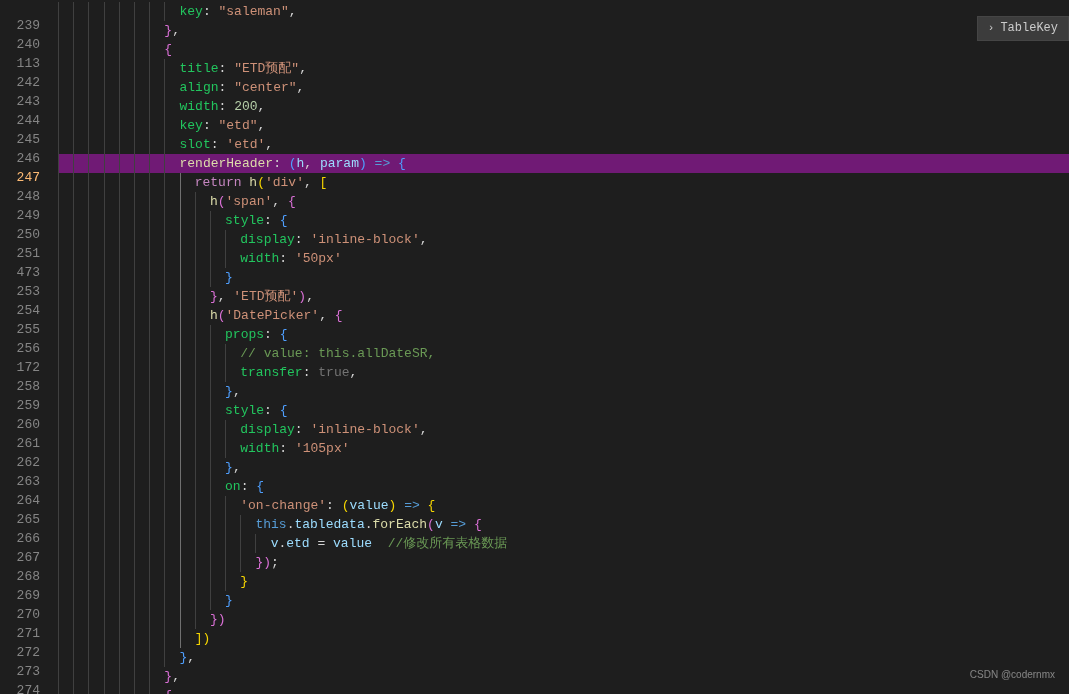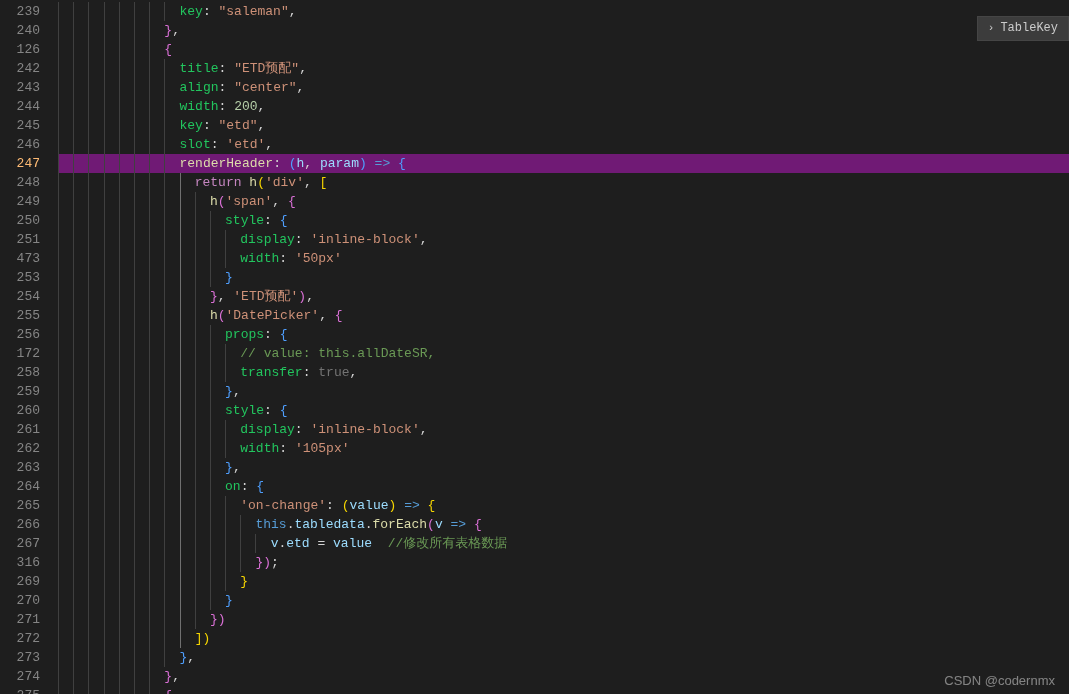--- a/index.html
+++ b/index.html
@@ -1,18 +1,18 @@
 <!DOCTYPE html>
 <html><head>
 <meta charset="utf-8">
 <style>
 *{margin:0;padding:0;box-sizing:border-box}
 body{background:#1e1e1e;color:#d4d4d4;font-family:Consolas,'Courier New',monospace;font-size:13px;line-height:19px;width:1069px;height:694px;overflow:hidden;position:relative}
 .editor{display:flex;height:100%}
-.gutter{background:#1e1e1e;color:#858585;text-align:right;padding-right:18px;width:58px;flex-shrink:0;user-select:none;padding-top:2px}
+.gutter{background:#1e1e1e;color:#858585;text-align:right;padding-right:18px;width:58px;flex-shrink:0;user-select:none;padding-top:16px}
 .gutter .ln{height:19px}
 .gutter .active{color:#fdba74}
 .code{flex:1;padding-top:2px;position:relative}
 .row{height:19px;white-space:pre;display:flex}
 .row.hl{background:#701a75}
 .indent-guides{display:inline-flex}
 .ig{display:inline-block;width:15.2px;height:19px;border-left:1px solid #404040;flex-shrink:0}
 .ig.a{border-left:1px solid #707070}
 .content{display:inline}
 .t-key{color:#22c55e}
@@ -24,30 +24,30 @@
 .t-br3{color:#f7d600}
 .t-fun{color:#dcdcaa}
 .t-param{color:#9cdcfe}
 .t-kw{color:#c586c0}
 .t-kw2{color:#569cd6}
 .t-cmt{color:#6a9955}
 .t-const{color:#737373}
 .t-mem{color:#9cdcfe}
 .breadcrumb{position:absolute;top:16px;right:0;background:#3c3c3c;border:1px solid #454545;padding:2px 10px;color:#ccc;font-size:12px;display:flex;align-items:center;gap:6px;z-index:10}
 .breadcrumb .chev{color:#ccc;font-size:11px}
-.watermark{position:absolute;bottom:4px;right:14px;color:rgba(255,255,255,0.45);font-size:13px;font-family:Arial,sans-serif;z-index:20}
+.watermark{position:absolute;bottom:10px;right:14px;color:rgba(255,255,255,0.45);font-size:10px;font-family:Arial,sans-serif;z-index:20}
 </style>
 </head>
 <body>
 
 <div class="editor">
   <div class="gutter">
       <div class="ln">239</div>
       <div class="ln">240</div>
-      <div class="ln">126</div>
+      <div class="ln">113</div>
       <div class="ln">242</div>
       <div class="ln">243</div>
       <div class="ln">244</div>
       <div class="ln">245</div>
       <div class="ln">246</div>
       <div class="ln active">247</div>
       <div class="ln">248</div>
       <div class="ln">249</div>
       <div class="ln">250</div>
       <div class="ln">251</div>
@@ -60,21 +60,21 @@
       <div class="ln">258</div>
       <div class="ln">259</div>
       <div class="ln">260</div>
       <div class="ln">261</div>
       <div class="ln">262</div>
       <div class="ln">263</div>
       <div class="ln">264</div>
       <div class="ln">265</div>
       <div class="ln">266</div>
       <div class="ln">267</div>
-      <div class="ln">316</div>
+      <div class="ln">268</div>
       <div class="ln">269</div>
       <div class="ln">270</div>
       <div class="ln">271</div>
       <div class="ln">272</div>
       <div class="ln">273</div>
       <div class="ln">274</div>
       <div class="ln">275</div>
     </div>
   <div class="code">
       <div class="row"><span class="indent-guides"><span class="ig"></span><span class="ig"></span><span class="ig"></span><span class="ig"></span><span class="ig"></span><span class="ig"></span><span class="ig"></span><span class="ig"></span></span><span class="content"><span class="t-key">key</span><span class="t-pun">: </span><span class="t-str">"saleman"</span><span class="t-pun">,</span></span></div>

